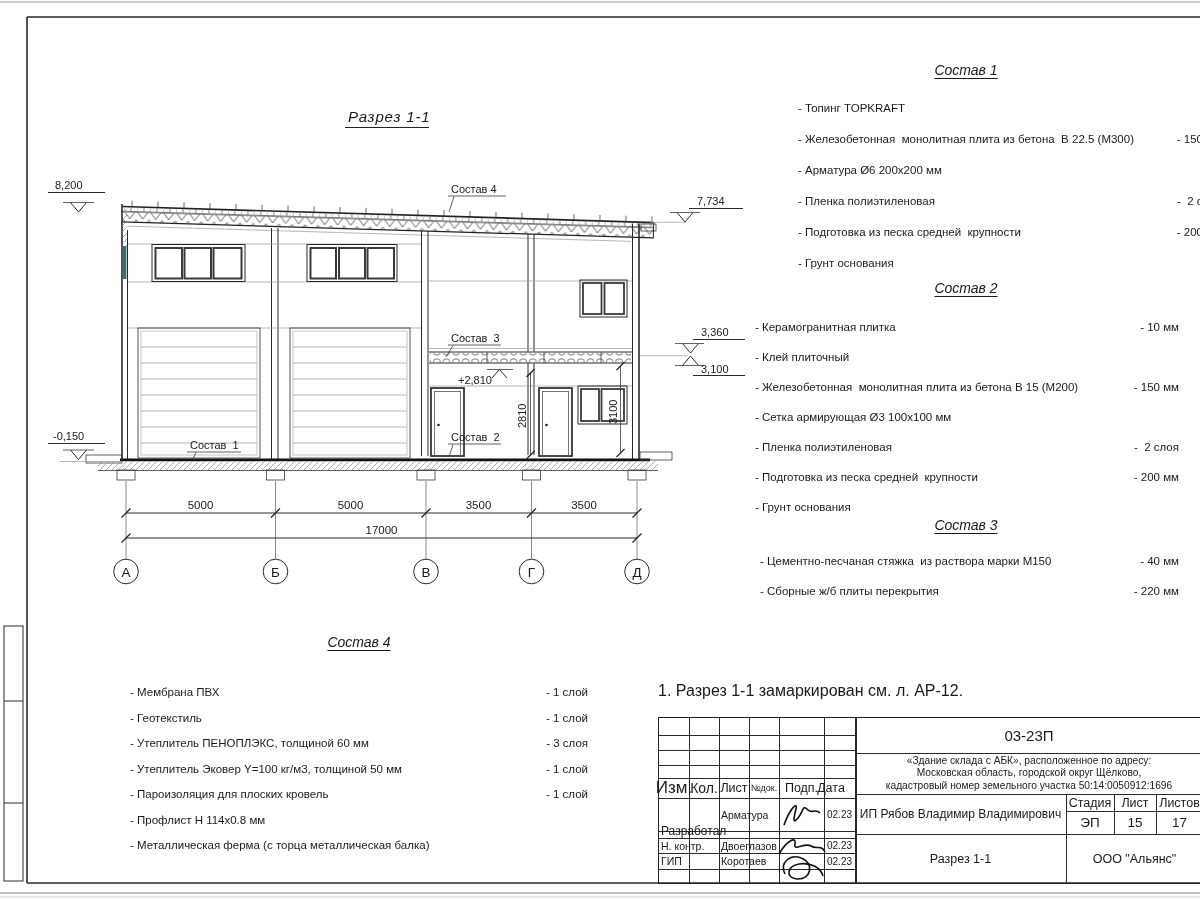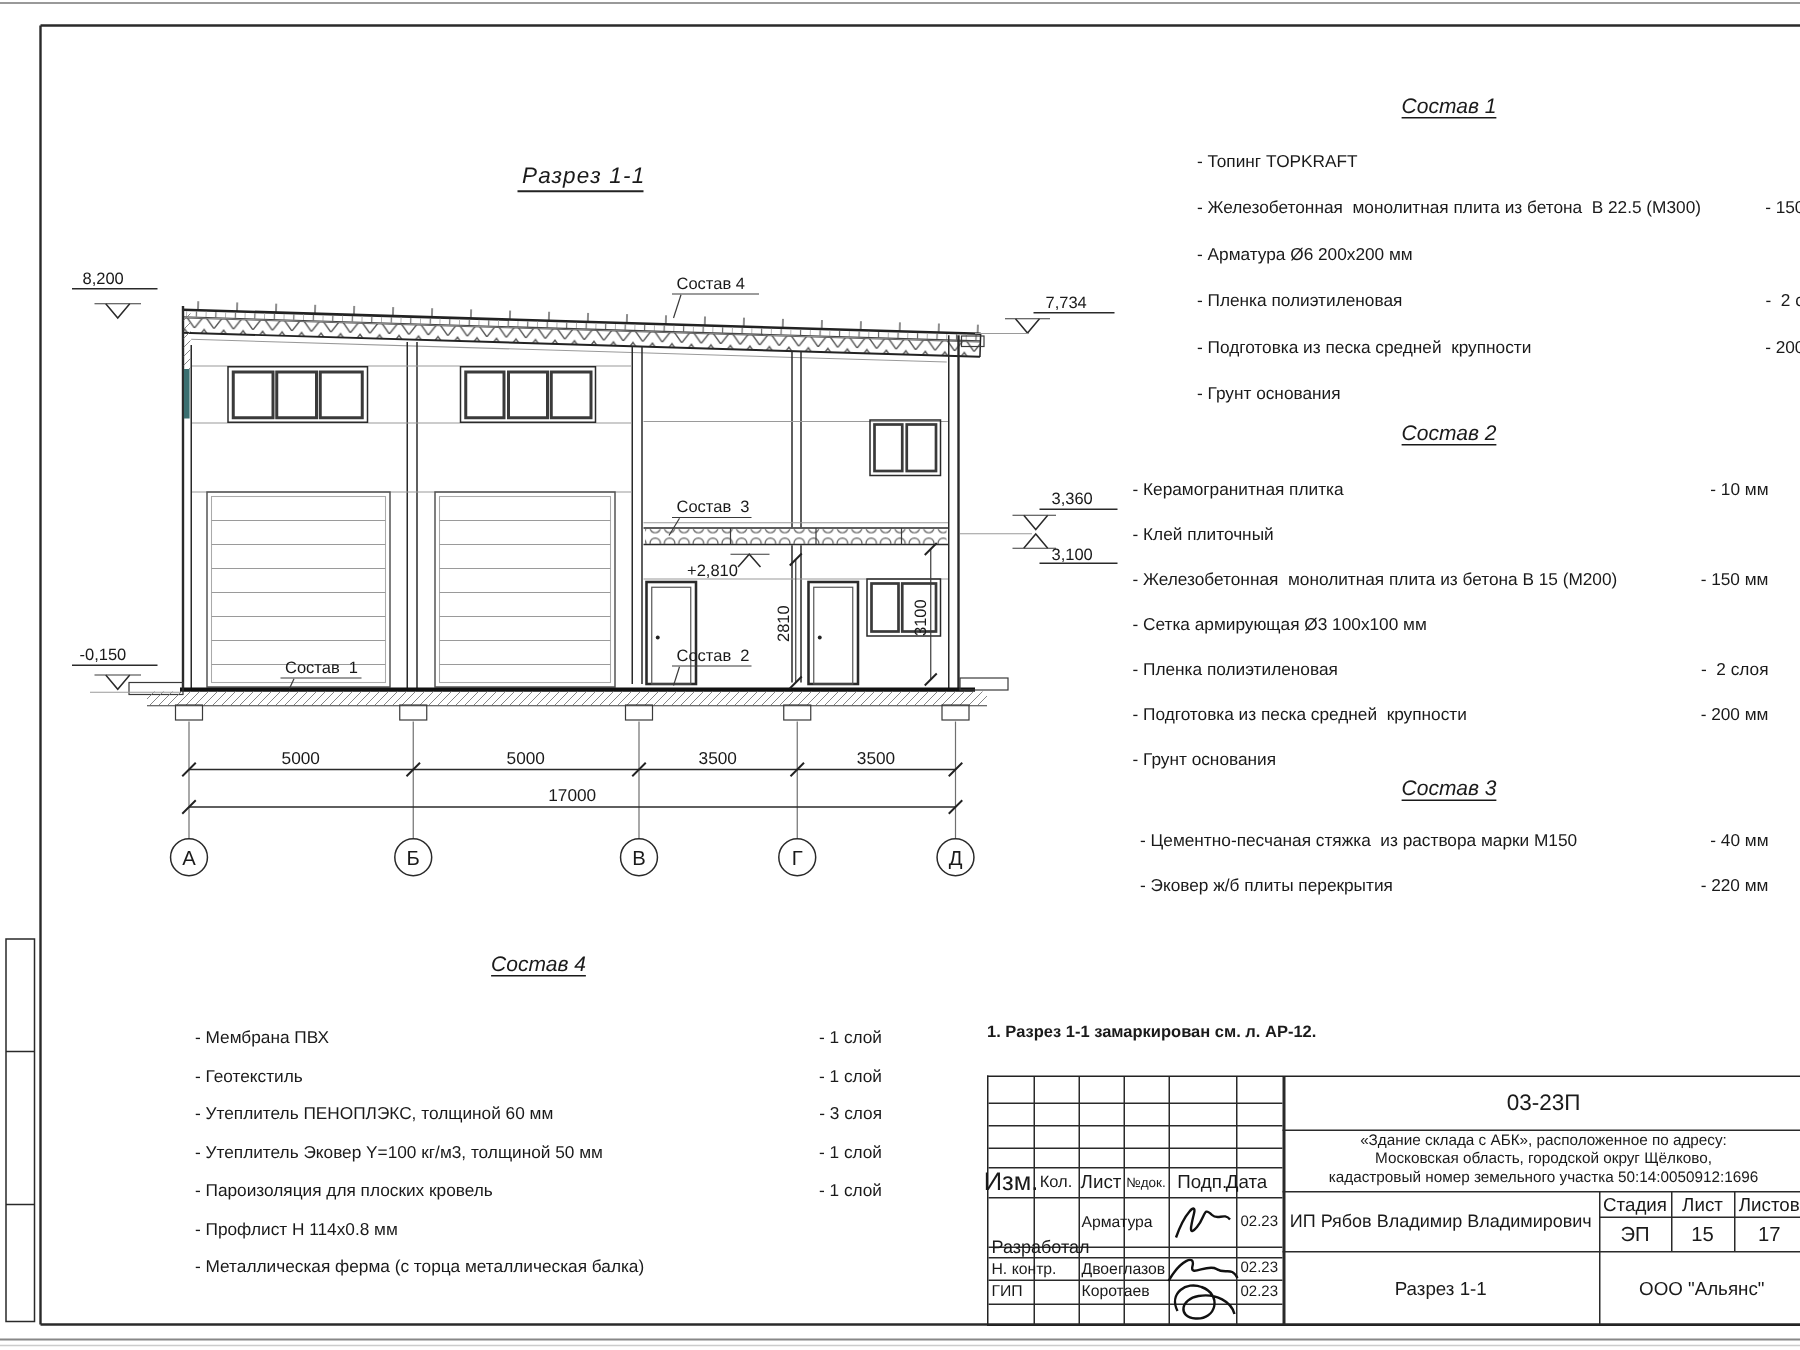--- a/index.html
+++ b/index.html
@@ -13,21 +13,21 @@
   .g{stroke:#6f6f6f;stroke-width:0.8;fill:none}
   .tick{stroke:#222;stroke-width:1.3;fill:none}
   .t11{font-size:11px}.t115{font-size:11.5px}.t135{font-size:13.5px}
   .ttl{font-size:15px;font-style:italic;letter-spacing:0.8px}
   
   .comp-h{position:absolute;text-align:center;font-size:14px;font-style:italic;}
   .comp-h span{text-decoration:underline;text-underline-offset:3px;}
   .comp-items{position:absolute;display:flex;flex-direction:column;}
   .ci{display:flex;justify-content:space-between;font-size:11.5px;line-height:13px;}
   .ci span{white-space:pre;}
-  .note{position:absolute;font-size:11px;font-weight:bold;}
+  .note{position:absolute;font-size:16px;}
   
   #tblock{position:absolute;left:658px;top:717px;width:544px;height:165px;
           border-top:1.6px solid #222;border-left:1.6px solid #222;border-bottom:1.6px solid #222;}
   .vl,.hl{position:absolute;background:#2a2a2a;}
   .vl{width:1px;} .hl{height:1px;}
   .tc{position:absolute;display:flex;align-items:center;justify-content:center;text-align:center;}
   
   .sig{position:absolute;}
 </style>
 </head>
@@ -383,21 +383,21 @@
       </div>
 </div>
 
 <div class="comp-h" style="left:750px;top:517px;width:432px"><span>Состав 3</span></div>
 <div class="comp-items" style="left:760px;top:555px;width:419px;gap:16.5px">
   <div class="ci">
         <span>- Цементно-песчаная стяжка  из раствора марки М150</span>
         <span>- 40 мм</span>
       </div>
   <div class="ci">
-        <span>- Эковер ж/б плиты перекрытия</span>
+        <span>- Сборные ж/б плиты перекрытия</span>
         <span>- 220 мм</span>
       </div>
 </div>
 
 <div class="comp-h" style="left:125px;top:634px;width:468px"><span>Состав 4</span></div>
 <div class="comp-items" style="left:130px;top:686px;width:458px;gap:12.5px">
   <div class="ci">
         <span>- Мембрана ПВХ</span>
         <span>- 1 слой</span>
       </div>
@@ -450,21 +450,21 @@
   <div class="hl" style="left:0;top:120px;width:196px"></div>
   <div class="hl" style="left:0;top:135px;width:196px"></div>
   <div class="hl" style="left:0;top:151px;width:196px"></div>
 
   <div class="hl" style="left:196px;top:35px;width:348px"></div>
   <div class="hl" style="left:196px;top:76px;width:348px"></div>
   <div class="hl" style="left:407px;top:93px;width:137px"></div>
   <div class="hl" style="left:196px;top:116px;width:348px"></div>
 
   <div class="tc" style="left:0;top:60px;width:30px;height:20px;font-size:17px">Изм.</div>
-  <div class="tc" style="left:30px;top:60px;width:30px;height:20px;font-size:11px">Кол.</div>
+  <div class="tc" style="left:30px;top:60px;width:30px;height:20px;font-size:14px">Кол.</div>
   <div class="tc" style="left:60px;top:60px;width:30px;height:20px;font-size:12.5px">Лист</div>
   <div class="tc" style="left:90px;top:60px;width:30px;height:20px;font-size:9px">№док.</div>
   <div class="tc" style="left:120px;top:60px;width:45px;height:20px;font-size:12.5px">Подп.</div>
   <div class="tc" style="left:165px;top:60px;width:14px;height:20px;font-size:12.5px">Дата</div>
 
   <div class="tc" style="left:2px;top:96px;width:58px;height:33px;justify-content:flex-start;font-size:12px">Разработал</div>
   <div class="tc" style="left:62px;top:80px;width:58px;height:33px;justify-content:flex-start;font-size:10.5px">Арматура</div>
   <div class="tc" style="left:165px;top:80px;width:31px;height:33px;font-size:10px">02.23</div>
   <div class="tc" style="left:2px;top:120px;width:58px;height:15px;justify-content:flex-start;font-size:10.5px">Н. контр.</div>
   <div class="tc" style="left:62px;top:120px;width:58px;height:15px;justify-content:flex-start;font-size:10.5px">Двоеглазов</div>

